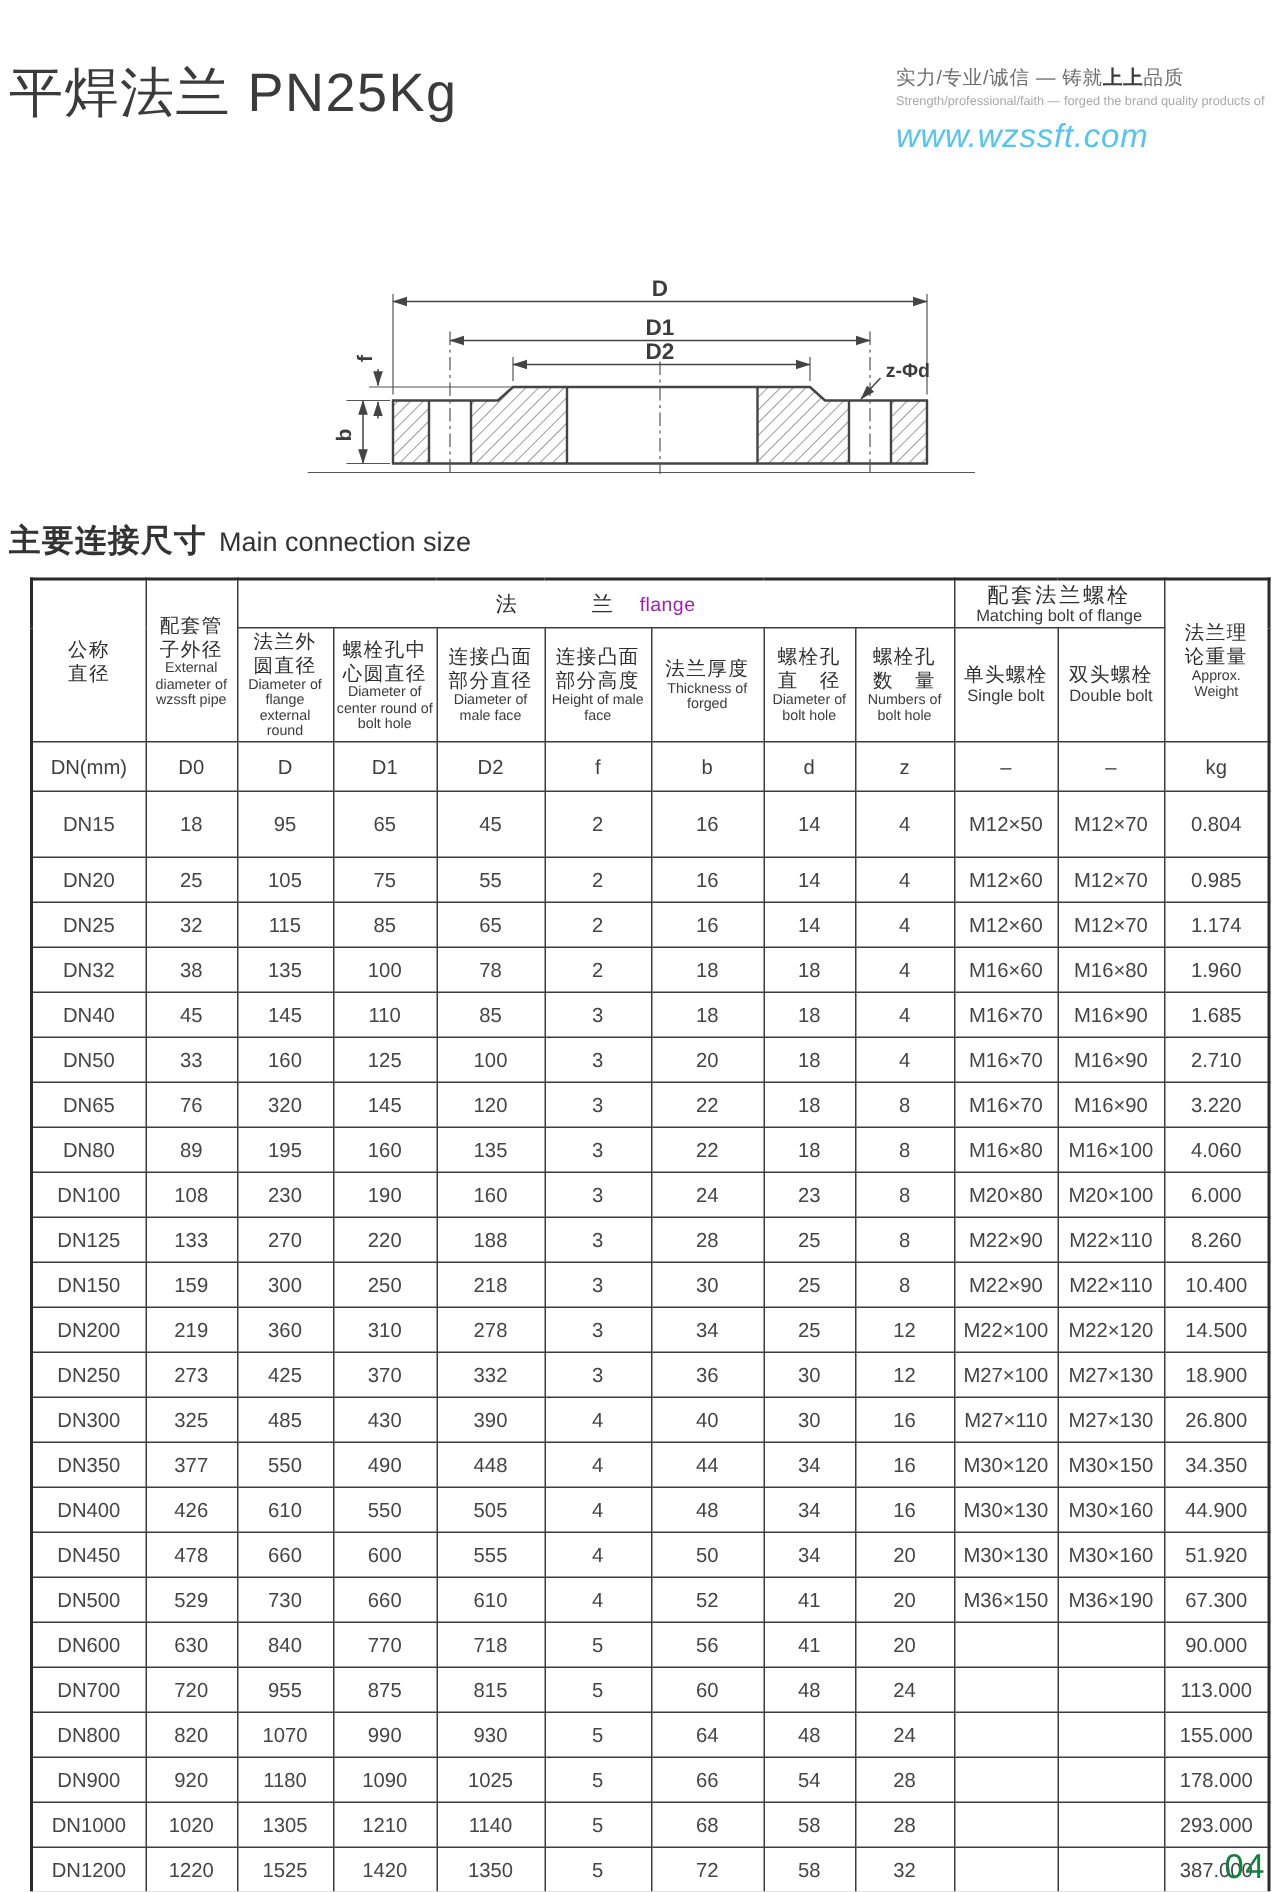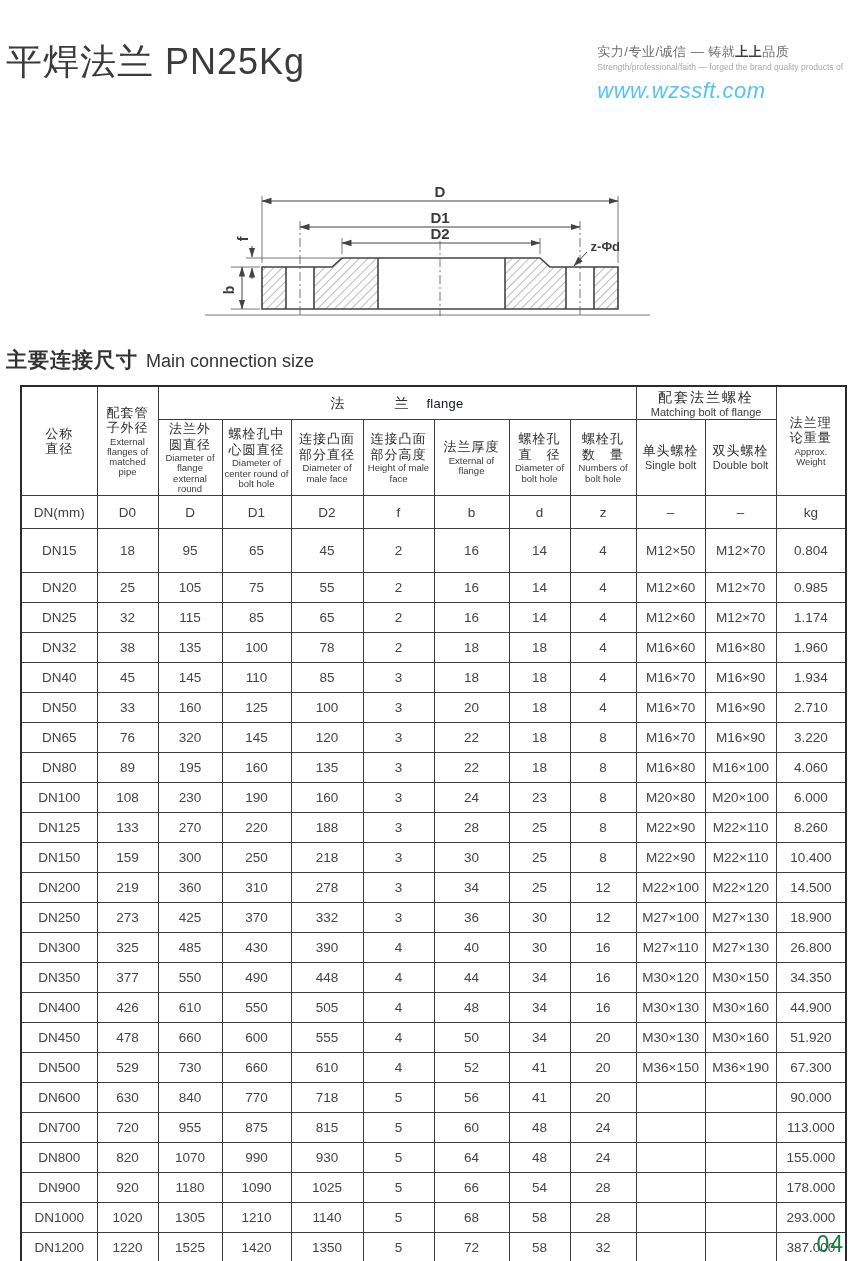--- a/index.html
+++ b/index.html
@@ -28,21 +28,21 @@
   .tblwrap { position:absolute; left:20px; top:385px; }
   table { border-collapse:collapse; table-layout:fixed; width:825px; border:2px solid #2a2a2a; }
   th, td { border:1px solid #3d3d3d; padding:1px 2px; text-align:center; vertical-align:middle; overflow:hidden; }
   thead .grp { height:26px; }
   thead .subrow th { height:70px; }
   thead .symrow td { height:30px; font-size:13.5px; color:#3f3f3f; }
   th { font-weight:normal; }
   .hcn { font-size:13px; color:#2e2e2e; white-space:pre-line; line-height:1.2; letter-spacing:1px; }
   .hen { font-size:9.5px; color:#3c3c3c; line-height:1.08; margin-top:1px; white-space:pre-line; }
   .ghcn { font-size:14px; color:#2e2e2e; letter-spacing:2px; }
-  .ghen { font-size:13px; color:#0f172a; letter-spacing:.3px; }
+  .ghen { font-size:13px; color:#a21caf; letter-spacing:.3px; }
   .ghen2 { font-size:11px; color:#3c3c3c; display:block; line-height:1; }
   tbody td { height:27px; font-size:13.5px; color:#454545; }
   tbody tr.first td { height:41px; }
   
   .pagenum { position:absolute; top:1231px; right:7px; font-size:23px; color:#15803d; letter-spacing:1px;text-align:right; }
 </style>
 </head>
 <body>
 
 <div class="page">
@@ -141,21 +141,21 @@
       </colgroup>
       <thead>
         <tr class="grp">
           <th rowspan="2">
               <div class="hcn">公称
 直径</div>
             </th>
           <th rowspan="2">
             <div class="hcn">配套管
 子外径</div>
-            <div class="hen">External flanges of matched pipe</div>
+            <div class="hen">External diameter of wzssft pipe</div>
           </th>
           <th colspan="7"><span class="ghcn">法　　　兰</span>　<span class="ghen">flange</span></th>
           <th colspan="2"><span class="ghcn">配套法兰螺栓</span><span class="ghen2">Matching bolt of flange</span></th>
           <th rowspan="2">
             <div class="hcn">法兰理
 论重量</div>
             <div class="hen">Approx.
 Weight</div>
           </th>
         </tr>
@@ -175,21 +175,21 @@
 部分直径</div>
             <div class="hen">Diameter of male face</div>
           </th>
           <th>
             <div class="hcn">连接凸面
 部分高度</div>
             <div class="hen">Height of male face</div>
           </th>
           <th>
             <div class="hcn">法兰厚度</div>
-            <div class="hen">External of flange</div>
+            <div class="hen">Thickness of forged</div>
           </th>
           <th>
             <div class="hcn">螺栓孔
 直　径</div>
             <div class="hen">Diameter of bolt hole</div>
           </th>
           <th>
             <div class="hcn">螺栓孔
 数　量</div>
             <div class="hen">Numbers of bolt hole</div>
@@ -280,21 +280,21 @@
             <td>45</td>
             <td>145</td>
             <td>110</td>
             <td>85</td>
             <td>3</td>
             <td>18</td>
             <td>18</td>
             <td>4</td>
             <td>M16×70</td>
             <td>M16×90</td>
-            <td>1.934</td>
+            <td>1.685</td>
           </tr>
           <tr>
             <td>DN50</td>
             <td>33</td>
             <td>160</td>
             <td>125</td>
             <td>100</td>
             <td>3</td>
             <td>20</td>
             <td>18</td>

